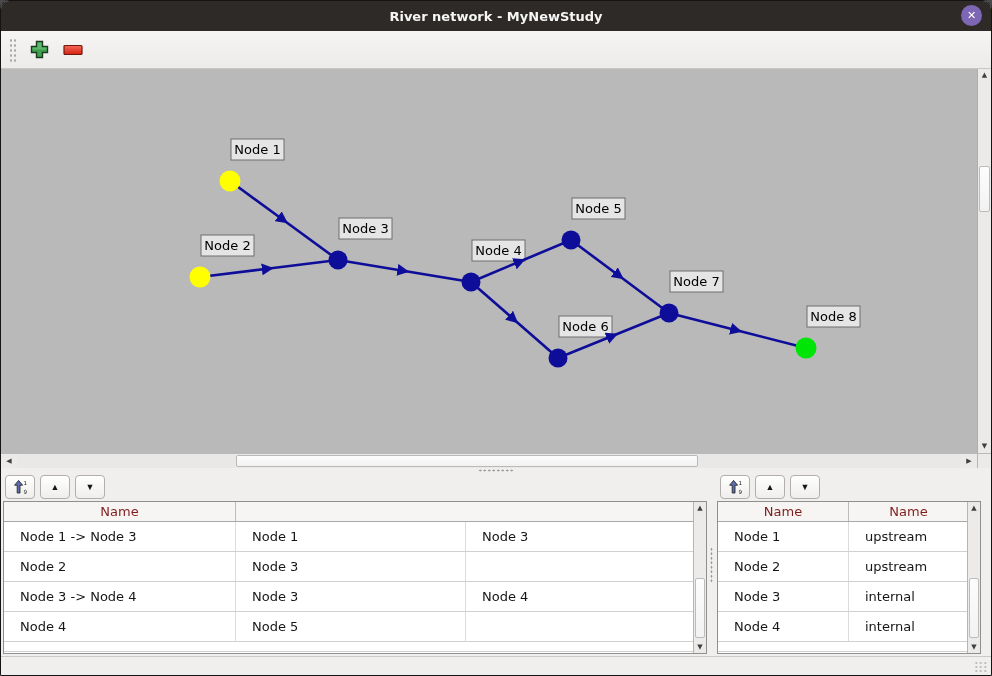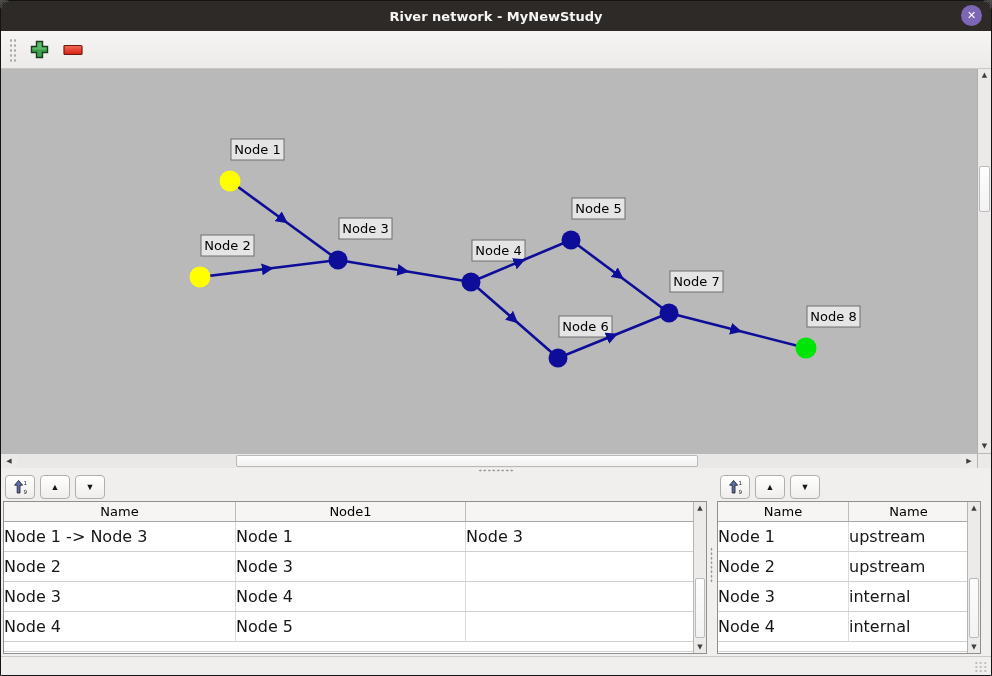--- a/index.html
+++ b/index.html
@@ -75,26 +75,26 @@
     width:30px; height:24px; border:1px solid #b1aeab; border-radius:4px;
     background:linear-gradient(#ffffff,#efeeec); display:flex; align-items:center;
     justify-content:center; margin-right:5px; cursor:pointer; font-size:9px; color:#151515; padding:0;
   }
   
   .table { position:relative; background:#fff; border:1px solid #8f8f8f; height:153px; }
   .tbl-left  { margin-left:2px; width:704px; }
   .tbl-right { margin-left:1px; width:264px; }
   .thead { display:flex; height:20px; background:#f6f5f3; border-bottom:1px solid #a8a8a8; }
   .hcell {
-    font-size:13px; color:#000000; text-align:center; line-height:19px;
+    font-size:13px; color:#7f1d1d; text-align:center; line-height:19px;
     border-right:1px solid #bcbcbc; overflow:hidden;
   }
   .trow { display:flex; height:30px; border-bottom:1px solid #d0d0d0; background:#fff; }
   .tcell {
-    font-size:16px; color:#161616; line-height:29px; padding-left:0;
+    font-size:13px; color:#161616; line-height:29px; padding-left:16px;
     border-right:1px solid #dcdcdc; overflow:hidden; white-space:nowrap;
   }
   .tbl-left  .hcell:nth-child(1), .tbl-left  .tcell:nth-child(1) { width:232px; }
   .tbl-left  .hcell:nth-child(2), .tbl-left  .tcell:nth-child(2) { width:230px; }
   .tbl-left  .hcell:nth-child(3), .tbl-left  .tcell:nth-child(3) { width:229px; border-right:none; }
   .tbl-right .hcell:nth-child(1), .tbl-right .tcell:nth-child(1) { width:131px; }
   .tbl-right .hcell:nth-child(2), .tbl-right .tcell:nth-child(2) { width:119px; border-right:none; }
   .tscroll {
     position:absolute; top:0; right:0; bottom:0; width:13px;
     background:#ecebe9; border-left:1px solid #b5b5b5;
@@ -235,33 +235,33 @@
         <button class="pt-btn">
           <span>▲</span>
         </button>
         <button class="pt-btn">
           <span>▼</span>
         </button>
       </div>
       <div class="table tbl-left">
         <div class="thead">
           <div class="hcell">Name</div>
-          <div class="hcell">Node1</div>
         </div>
         <div>
             <div class="trow">
               <div class="tcell">Node 1 -&gt; Node 3</div>
               <div class="tcell">Node 1</div>
               <div class="tcell">Node 3</div>
             </div>
             <div class="trow">
               <div class="tcell">Node 2</div>
               <div class="tcell">Node 3</div>
             </div>
             <div class="trow">
+              <div class="tcell">Node 3 -&gt; Node 4</div>
               <div class="tcell">Node 3</div>
               <div class="tcell">Node 4</div>
             </div>
             <div class="trow">
               <div class="tcell">Node 4</div>
               <div class="tcell">Node 5</div>
             </div>
             <div class="trow" style="height: 10px;"></div>
           </div>
         <div class="tscroll">

